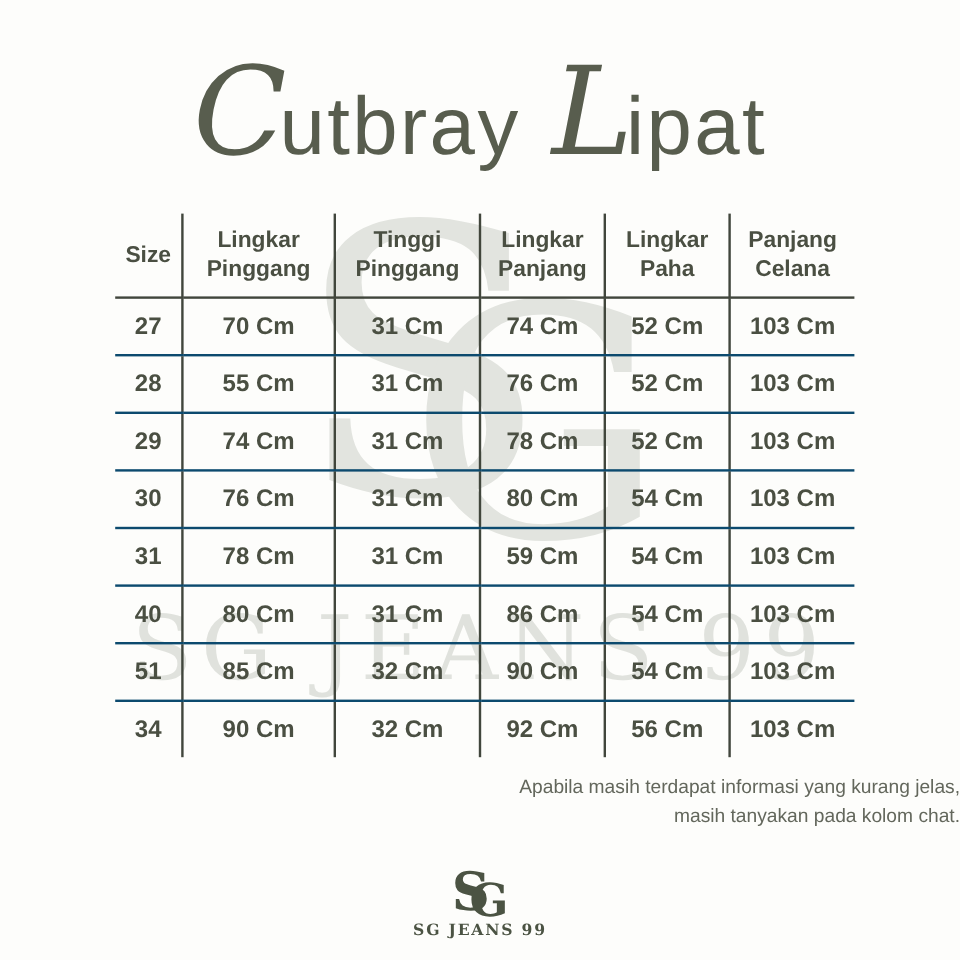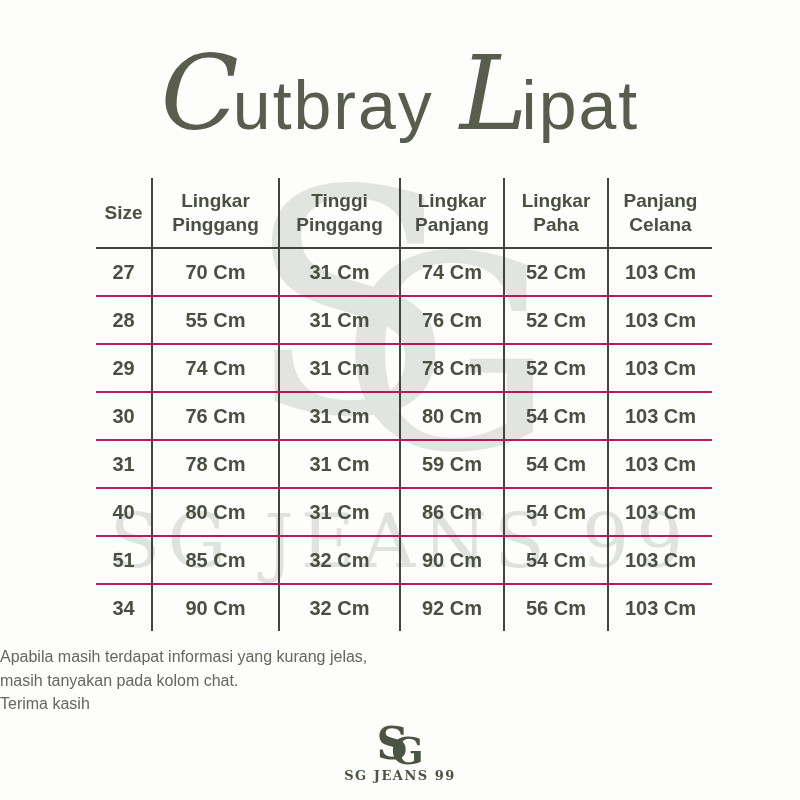--- a/index.html
+++ b/index.html
@@ -91,34 +91,34 @@
     height:69px;
     font-size:19px;
     font-weight:700;
     line-height:1.22;
     border-bottom:2px solid #41463c;
   }
   .size-table td{
     height:46px;
     font-size:20px;
     font-weight:700;
-    border-bottom:2px solid #be185d;
+    border-bottom:2px solid #0c4a6e;
   }
   .size-table tbody tr:last-child td{border-bottom:none;}
   .size-table th:not(:last-child),
   .size-table td:not(:last-child){
     border-right:2px solid #41463c;
   }
 
   
   .footer-note{
     position:absolute;
     top:645px;left:0;right:0;
     z-index:1;
-    text-align:left;
+    text-align:right;
     font-size:16px;
     line-height:1.47;
     color:#63675c;
   }
 
   
   .logo{
     position:absolute;
     top:722px;left:0;right:0;
     z-index:1;
@@ -246,21 +246,20 @@
         <td>92 Cm</td>
         <td>56 Cm</td>
         <td>103 Cm</td>
       </tr>
     </tbody>
   </table>
 
   <div class="footer-note">
     <div>Apabila masih terdapat informasi yang kurang jelas,</div>
     <div>masih tanyakan pada kolom chat.</div>
-    <div>Terima kasih</div>
   </div>
 
   <div class="logo">
     <div class="logo-monogram">
       <span class="logo-s">S</span><span class="logo-g">G</span>
     </div>
     <div class="logo-text">SG JEANS 99</div>
   </div>
 
 </div>

